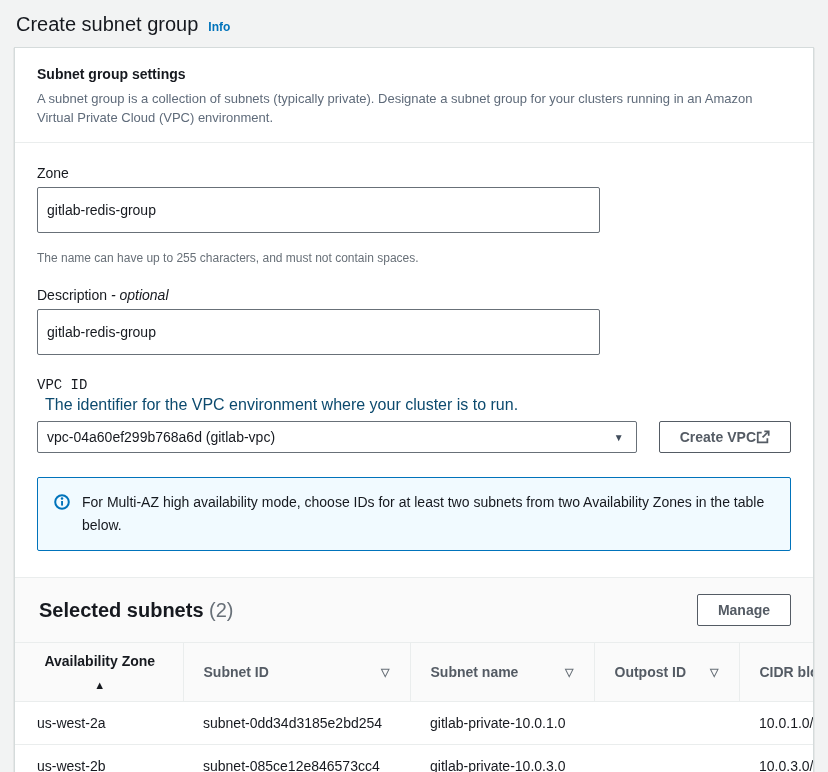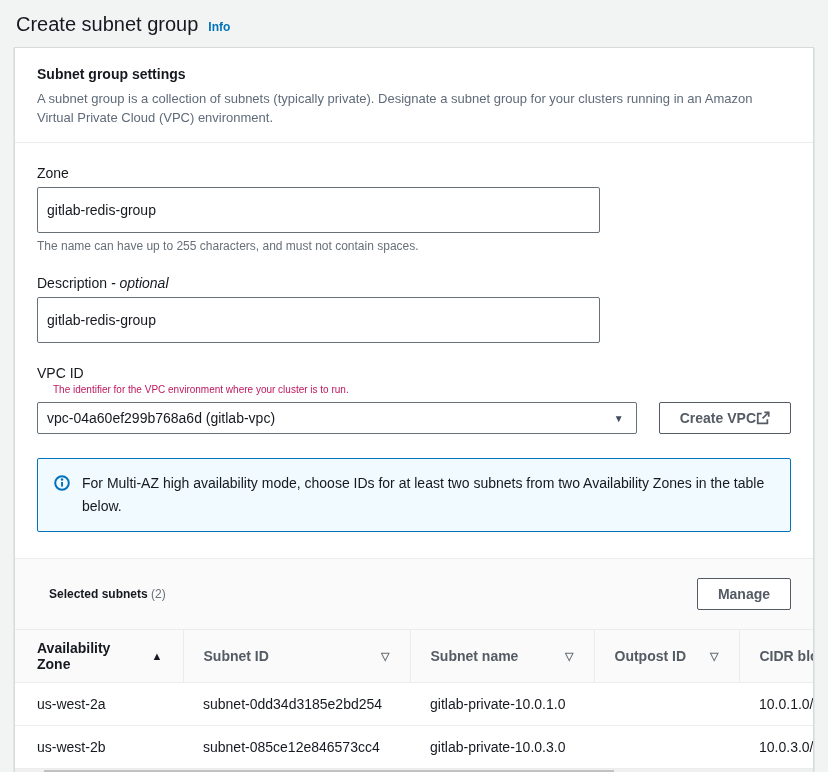--- a/index.html
+++ b/index.html
@@ -26,28 +26,28 @@
     box-shadow: 0 1px 1px 0 rgba(0,28,36,.3);
   }
   .card-header { padding: 18px 22px 15px; border-bottom: 1px solid #eaeded; }
   .card-header h2 { margin: 0; font-size: 14px; font-weight: 700; }
   .card-header p { margin: 7px 0 0; font-size: 13px; line-height: 19px; color: #5f6b7a; }
 
   .form { padding: 22px 22px 26px; }
   .field { margin-bottom: 22px; }
   .field-label { display: block; font-size: 14px; margin-bottom: 6px; }
   .field-label .opt { font-style: italic; }
-  .field-help { font-size: 10px; color: #be185d; margin: 0 16px 7px; }
+  .field-help { font-size: 16px; color: #0c4a6e; margin: 0 8px 7px; }
   .text-input {
     width: 563px; height: 46px;
     border: 1px solid #687078; border-radius: 2px;
     padding: 0 9px; font-family: "Liberation Sans", sans-serif;
     font-size: 14px; color: #16191f; background: #fff;
   }
-  .constraint { font-size: 12px; color: #687078; margin-top: 6px; }
+  .constraint { font-size: 12px; color: #687078; margin-top: 18px; }
 
   .vpc-row { display: flex; gap: 22px; align-items: flex-start; }
   .select {
     width: 608px; height: 32px;
     border: 1px solid #687078; border-radius: 2px; background: #fff;
     display: flex; align-items: center; justify-content: space-between;
     padding: 0 12px 0 9px; font-size: 14px; cursor: pointer;
   }
   .caret { font-size: 10px; color: #414d5c; }
 
@@ -70,40 +70,40 @@
   }
   .alert svg { flex: 0 0 auto; margin-top: 3px; }
   .alert-text { max-width: 700px; }
 
   .subnets-header {
     display: flex; justify-content: space-between; align-items: center;
     padding: 16px 22px;
     background: #fafafa;
     border-top: 1px solid #eaeded;
   }
-  .subnets-header h2 { margin: 12px; font-size: 12px; font-weight: 700; }
+  .subnets-header h2 { margin: 2px; font-size: 20px; font-weight: 700; }
   .subnets-header .count { color: #687078; font-weight: 400; }
 
   .table-wrap { overflow: hidden; width: 100%; }
   table { border-collapse: collapse; table-layout: fixed; width: 864px; }
   col.c1 { width: 168px; } col.c2 { width: 227px; } col.c3 { width: 184px; }
   col.c4 { width: 145px; } col.c5 { width: 140px; }
   thead th {
     background: #fafafa;
     border-top: 1px solid #eaeded;
     border-bottom: 1px solid #eaeded;
     padding: 10px 20px;
     font-size: 14px; font-weight: 700; text-align: left;
     color: #545b64; cursor: pointer;
   }
   thead th.sorted { color: #16191f; }
   thead th:first-child { padding-left: 22px; }
   thead th:not(:first-child) { border-left: 1px solid #eaeded; }
   .th-inner { display: flex; align-items: center; justify-content: space-between; gap: 10px; }
-  .th-inner.lead { justify-content: space-between; }
+  .th-inner.lead { justify-content: space-between; flex-direction: column; }
   .sort-icon { font-size: 11px; color: #687078; }
   .sort-icon.asc { color: #16191f; }
   tbody td {
     background: #fff; padding: 13px 20px;
     font-size: 14px; border-bottom: 1px solid #eaeded;
     white-space: nowrap; overflow: hidden;
   }
   tbody td:first-child { padding-left: 22px; }
 
   .hscroll {
@@ -143,21 +143,21 @@
 
     <div class="field">
       <label class="field-label">
         <span>Description</span>
         <span class="opt">- optional</span>
       </label>
       <input class="text-input" type="text" value="gitlab-redis-group" style="">
     </div>
 
     <div class="field" style="margin-bottom:0;">
-      <label class="field-label" style="margin-bottom:3px;">VPC ID</label>
+      <label class="field-label" style="margin-bottom:3px;font-family:Liberation Mono, monospace;">VPC ID</label>
       <p class="field-help">The identifier for the VPC environment where your cluster is to run.</p>
       <div class="vpc-row">
         <div class="select">
           <span>vpc-04a60ef299b768a6d (gitlab-vpc)</span>
           <span class="caret">▼</span>
         </div>
         <button class="btn">
           <span>Create VPC</span>
           <svg width="14" height="14" viewBox="0 0 16 16" fill="none" stroke="#545b64" stroke-width="2">
             <path d="M13 9.5V14H2V3h4.5"></path>

